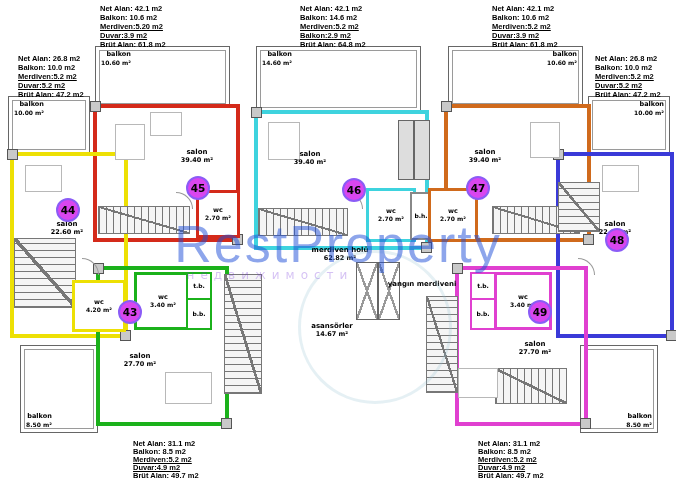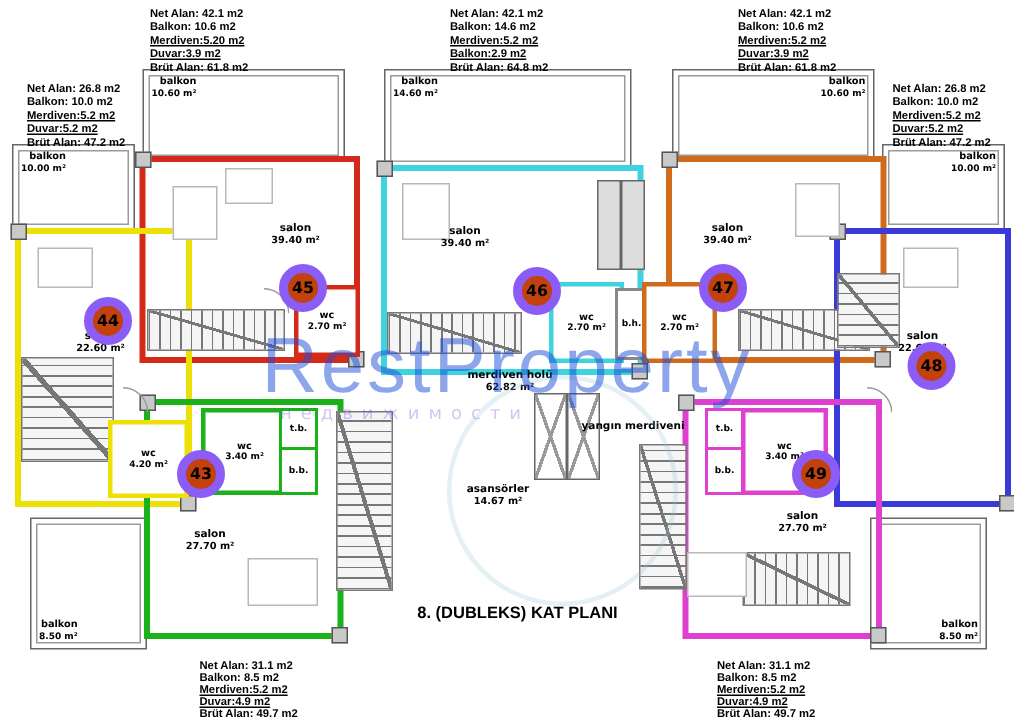--- a/index.html
+++ b/index.html
@@ -47,22 +47,22 @@
      linear-gradient(to bottom right,transparent 47%,#999 47%,#999 53%,transparent 53%),#fff;}
   .duct{position:absolute;border:1px solid #666;background:#ddd;z-index:2;}
 
   
   .rlabel{position:absolute;text-align:center;font:bold 7px/8px "DejaVu Sans",sans-serif;z-index:4;}
   .rlabel span{display:block;}
   .rlabel .area{font-size:6.5px;}
   .rlabel.one{font-size:7px;}
 
   
-  .circle{position:absolute;width:20px;height:20px;border:6px solid #8b5cf6;border-radius:50%;
-          background:#c2410c;display:flex;align-items:center;justify-content:center;
+  .circle{position:absolute;width:20px;height:20px;border:2px solid #8b5cf6;border-radius:50%;
+          background:#d946ef;display:flex;align-items:center;justify-content:center;
           font:bold 10.5px "DejaVu Sans",sans-serif;z-index:5;}
 
   .furn{position:absolute;border:1px solid #b8b8b8;background:#fff;z-index:2;}
   .door{position:absolute;border:1px solid #999;border-left:none;border-bottom:none;
         border-radius:0 100% 0 0;z-index:2;}
 
   
   .title{position:absolute;left:250px;top:402px;width:190px;text-align:center;
          font:bold 11px/14px "Liberation Sans",sans-serif;z-index:8;}
   .wm{position:absolute;left:0;right:0;top:216px;text-align:center;letter-spacing:2px;
@@ -315,16 +315,15 @@
   <div class="door" style="left:176px;top:192px;width:16px;height:16px"></div>
   <div class="door" style="left:82px;top:258px;width:16px;height:16px"></div>
   <div class="door" style="left:346px;top:192px;width:16px;height:16px"></div>
   <div class="door" style="left:578px;top:258px;width:16px;height:16px"></div>
 
   <div class="wmcircle"></div>
   <div class="wm">RestProperty</div>
   <div class="wm2">недвижимости</div>
 
   <div class="title">
-    <div>8. (DUBLEKS) KAT  PLANI</div>
   </div>
 
 </div>
 
 </body></html>

